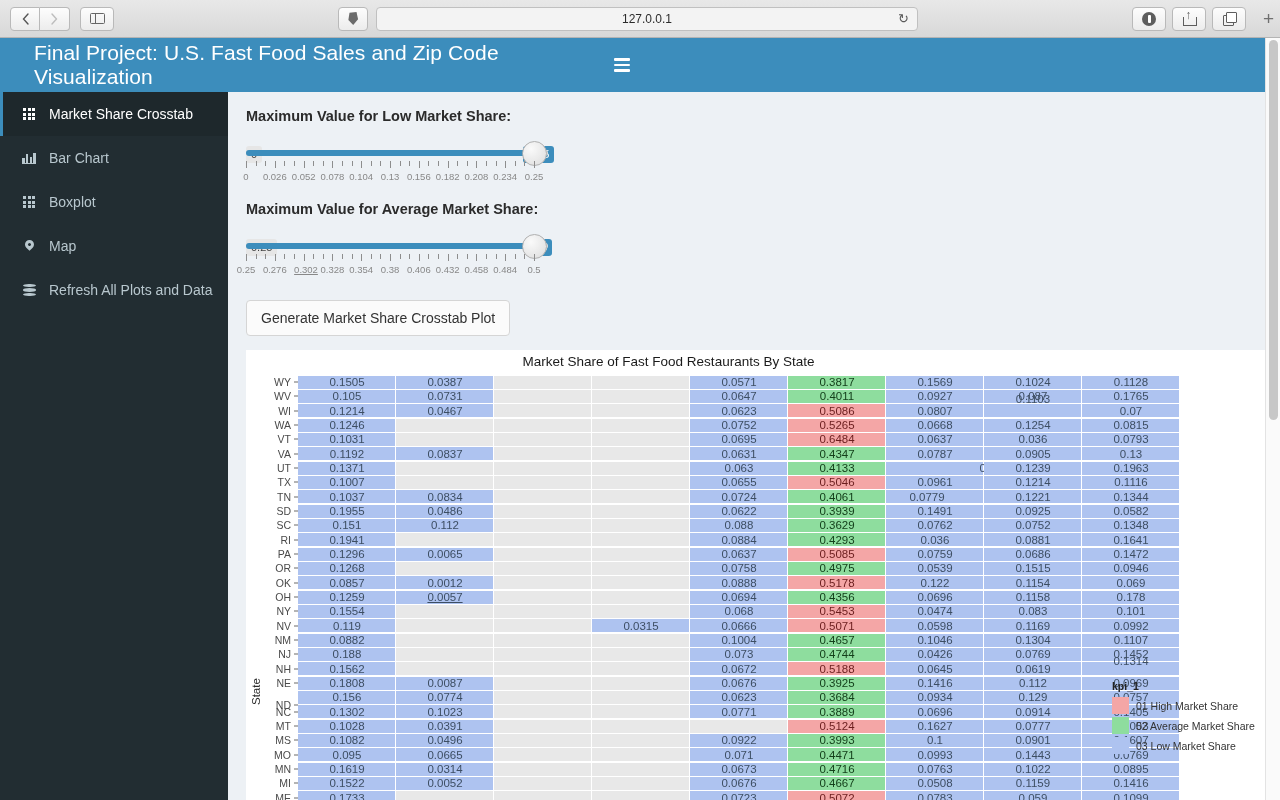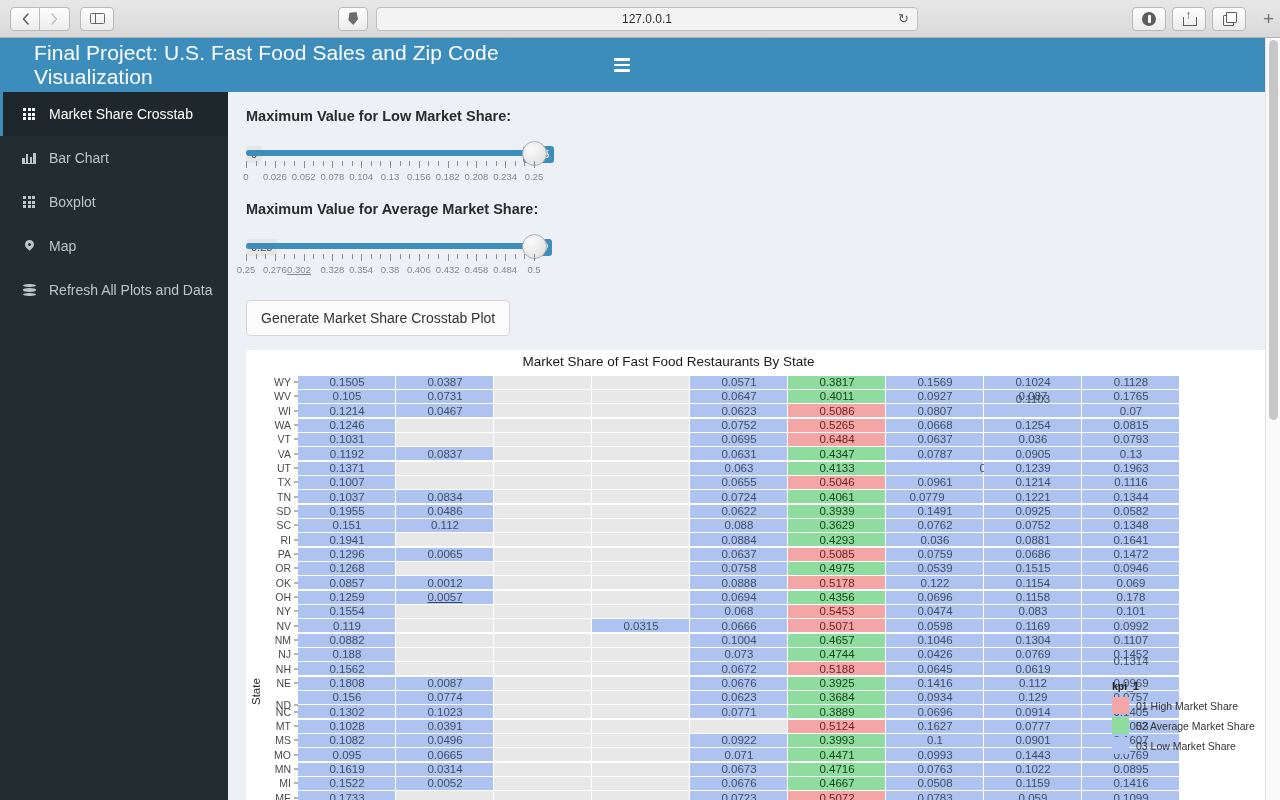--- a/index.html
+++ b/index.html
@@ -420,21 +420,21 @@
               <i style="left: 240px; height: 5px;"></i>
               <i style="left: 249.6px; height: 5px;"></i>
               <i style="left: 259.2px; height: 7px;"></i>
               <i style="left: 268.8px; height: 5px;"></i>
               <i style="left: 278.4px; height: 5px;"></i>
               <i style="left: 288px; height: 7px;"></i>
             </div>
           <div class="ticklabels" id="ticklabels-avg">
               <span style="left: 0px;">0.25</span>
               <span style="left: 28.8px;">0.276</span>
-              <span style="left: 53px; text-decoration: underline;">0.302</span>
+              <span style="left: 60px; text-decoration: underline;">0.302</span>
               <span style="left: 86.4px;">0.328</span>
               <span style="left: 115.2px;">0.354</span>
               <span style="left: 144px;">0.38</span>
               <span style="left: 172.8px;">0.406</span>
               <span style="left: 201.6px;">0.432</span>
               <span style="left: 230.4px;">0.458</span>
               <span style="left: 259.2px;">0.484</span>
               <span style="left: 288px;">0.5</span>
             </div>
         </div>

